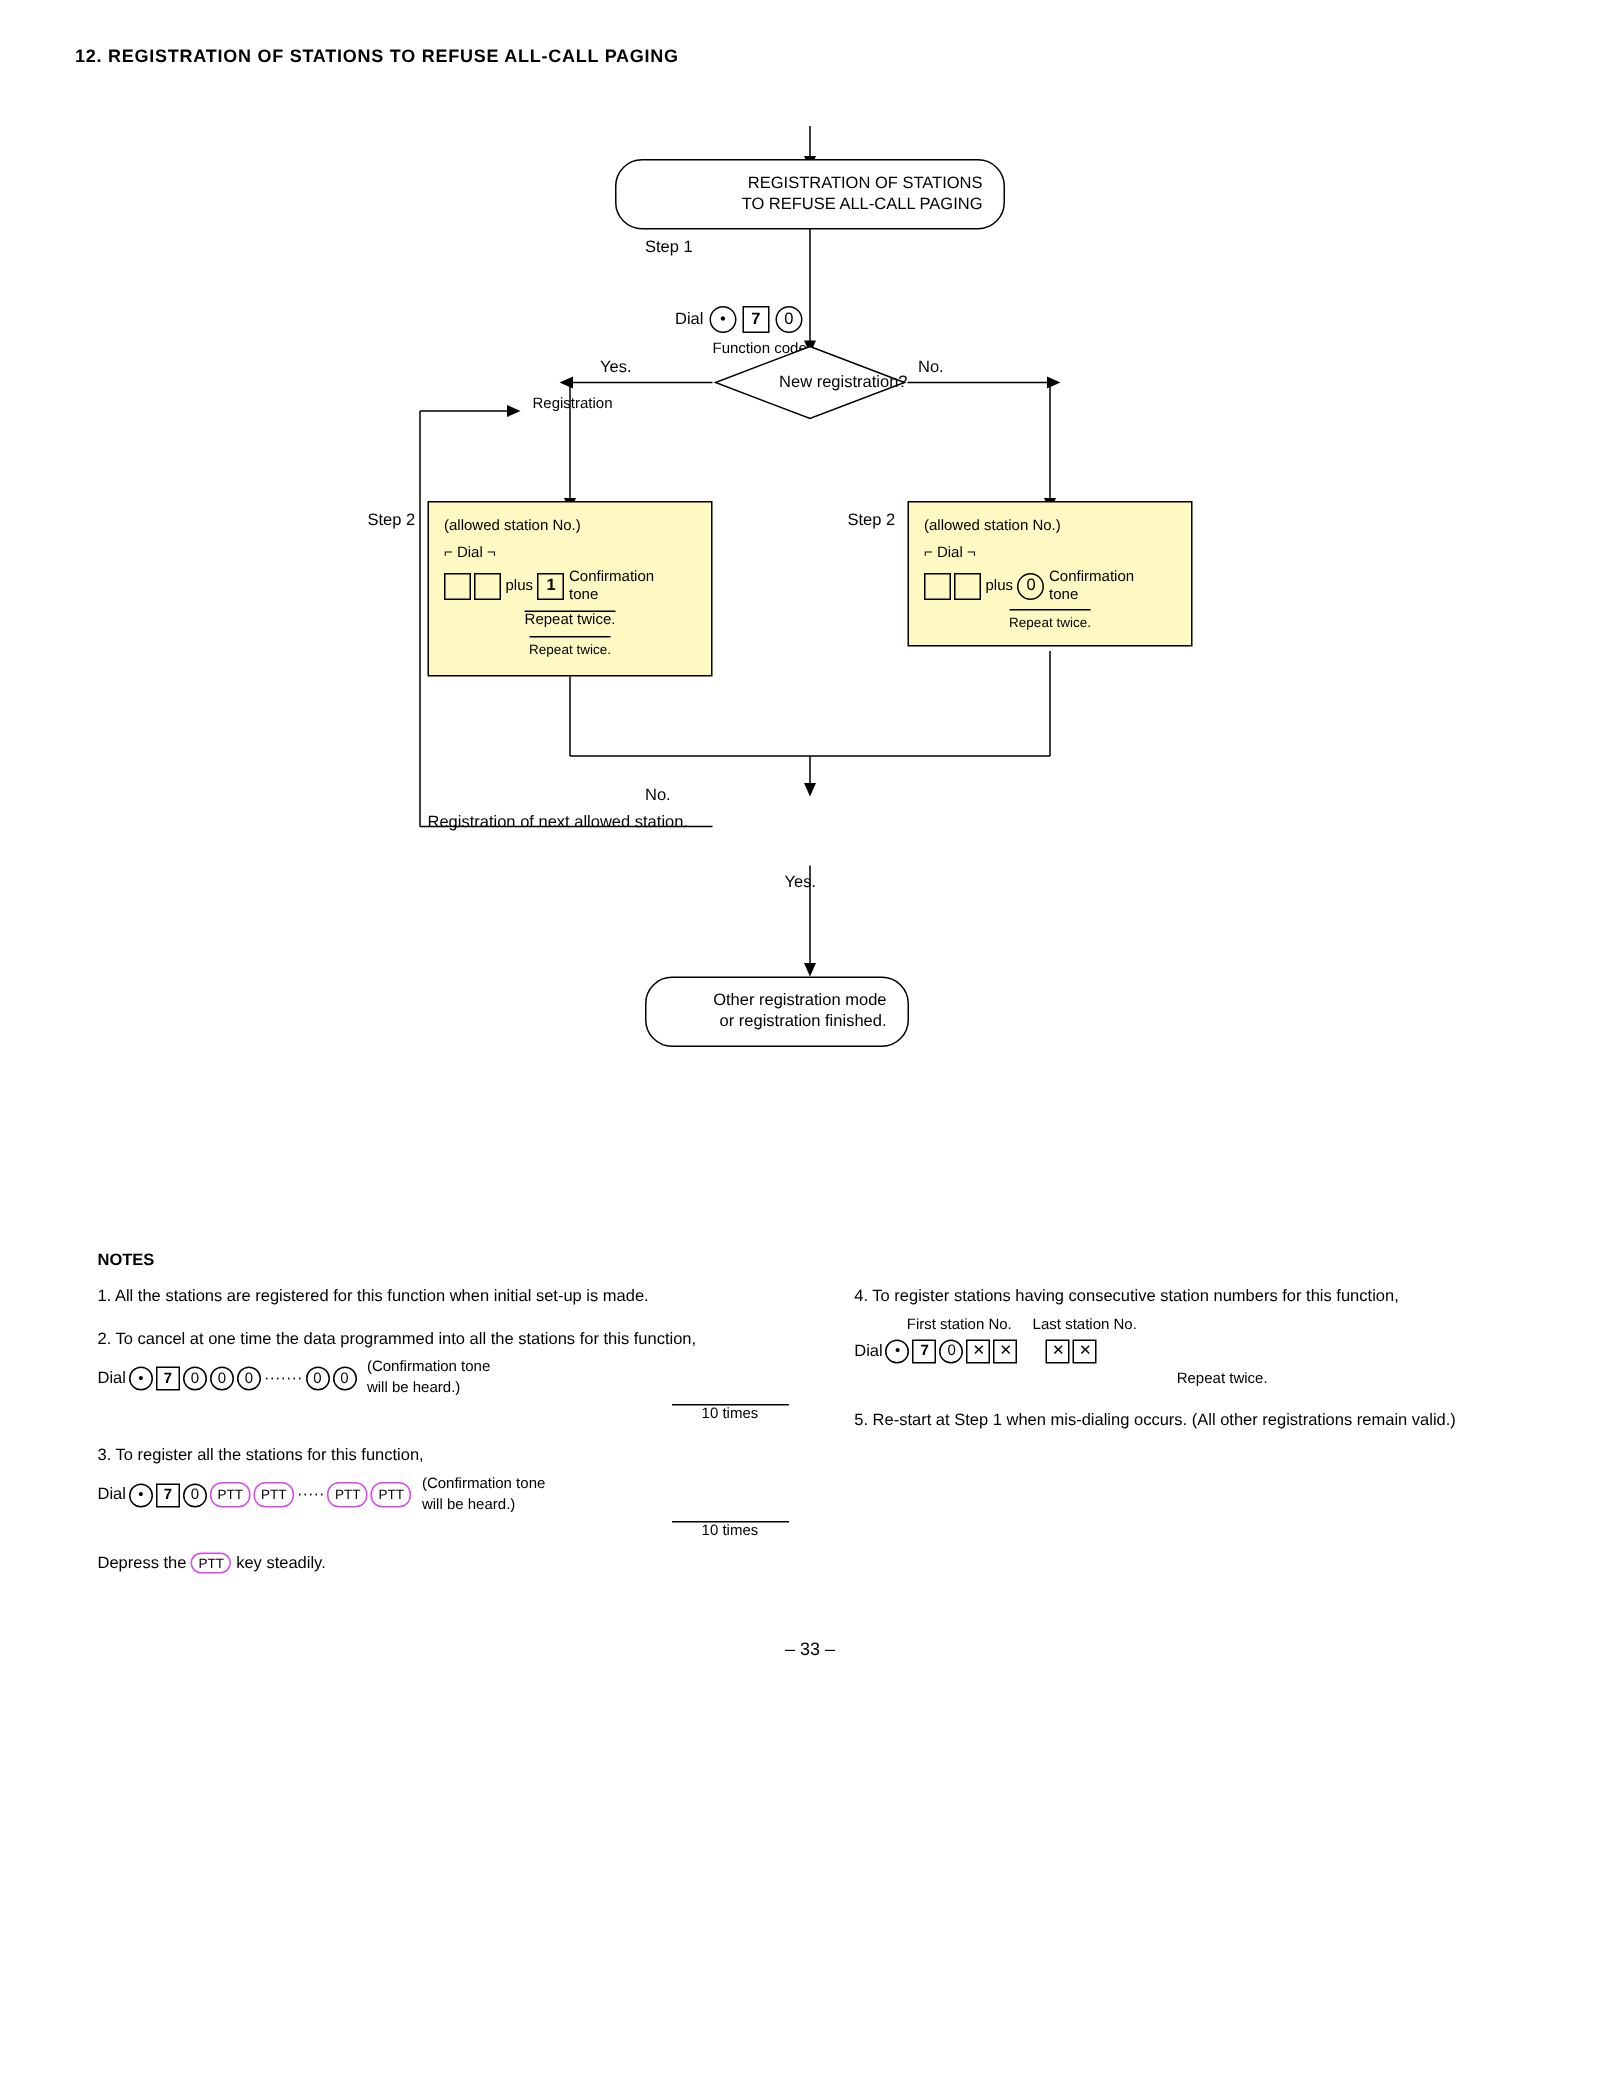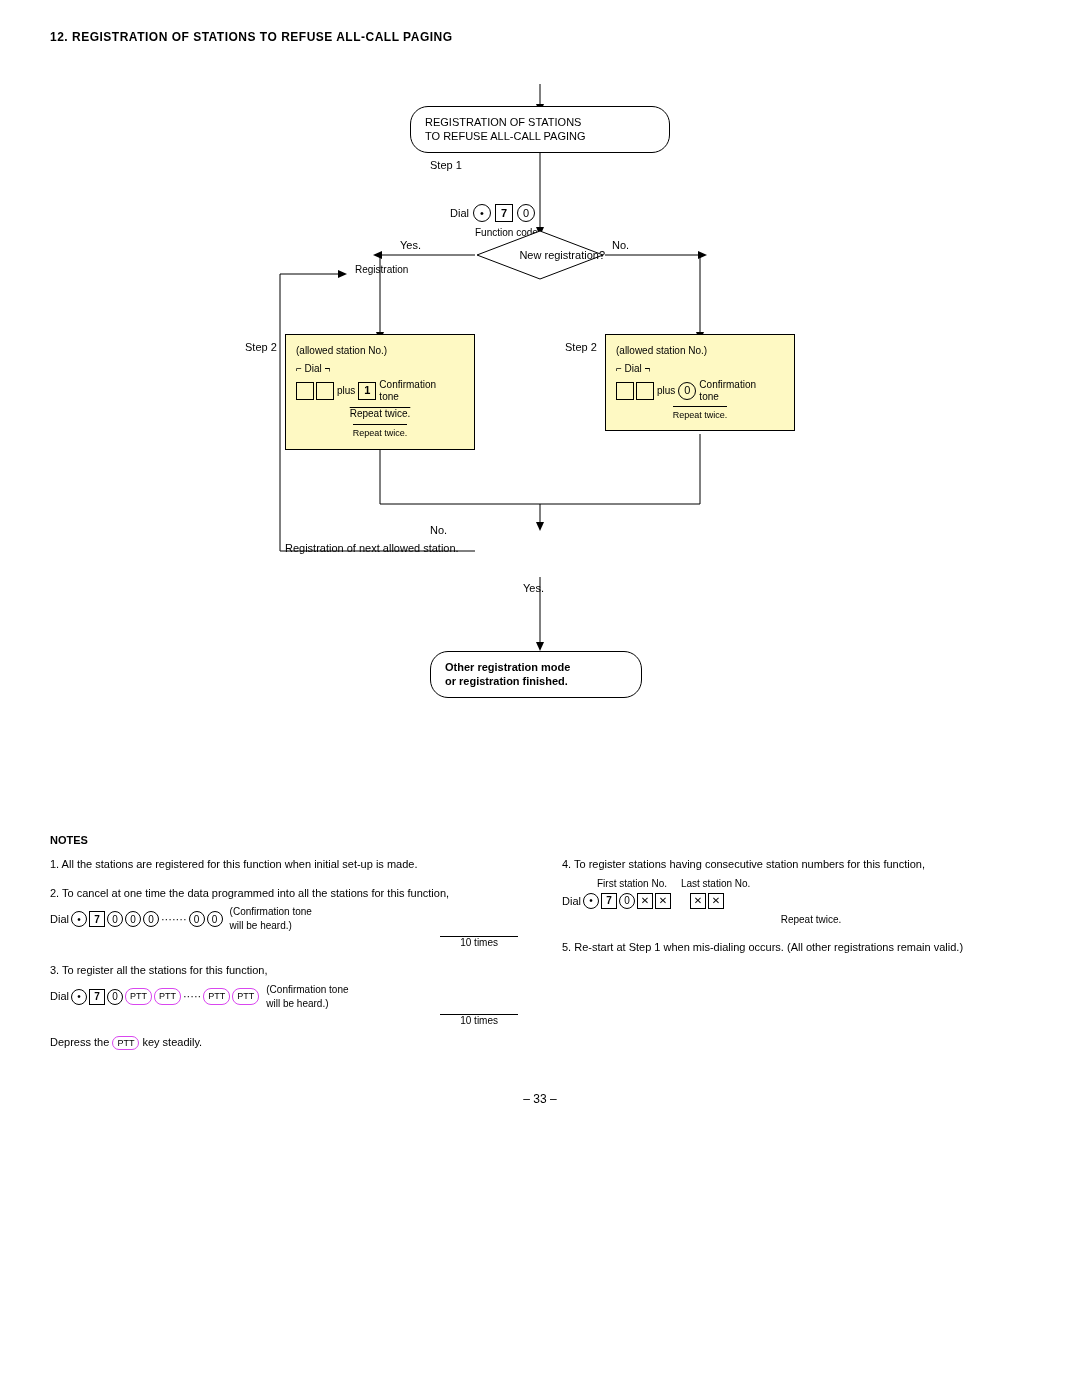--- a/index.html
+++ b/index.html
@@ -20,21 +20,21 @@
     }
     
     .flowchart {
       position: relative;
       width: 700px;
       margin: 0 auto 40px auto;
       height: 720px;
     }
     .fc-node {
       position: absolute;
-      text-align: left;
+      text-align: right;
       font-size: 11px;
       line-height: 1.3;
     }
     
     .fc-rounded {
       border: 1px solid #000;
       border-radius: 18px;
       padding: 8px 14px;
       background: #fff;
     }
@@ -92,20 +92,21 @@
       height: 18px;
       display: inline-flex;
       align-items: center;
       justify-content: center;
       font-size: 11px;
     }
     
     .notes-section {
       margin-top: 20px;
       padding-top: 10px;
+      margin-left: 15px;
     }
     .notes-title {
       font-size: 11px;
       font-weight: bold;
       margin-bottom: 10px;
     }
     .notes-columns {
       display: flex;
       gap: 44px;
     }
@@ -310,21 +311,21 @@
 
     <div style="position:absolute; top:277px; left:375px; font-size:11px;">Step 2</div>
 
 
     <div style="position:absolute; top:460px; left:240px; font-size:11px;">No.</div>
 
     <div style="position:absolute; top:478px; left:95px; font-size:11px;">Registration of next  allowed station.</div>
 
     <div style="position:absolute; top:518px; left:333px; font-size:11px;">Yes.</div>
 
-    <div class="fc-node fc-rounded" style="top:587px; left:240px; width:212px;font-weight:bold;">
+    <div class="fc-node fc-rounded" style="top:587px; left:240px; width:176px;">
       Other  registration  mode<br>or registration finished.
     </div>
 
   </div>
 
   <div class="notes-section">
     <div class="notes-title">NOTES</div>
 
     <div class="notes-columns">
 

